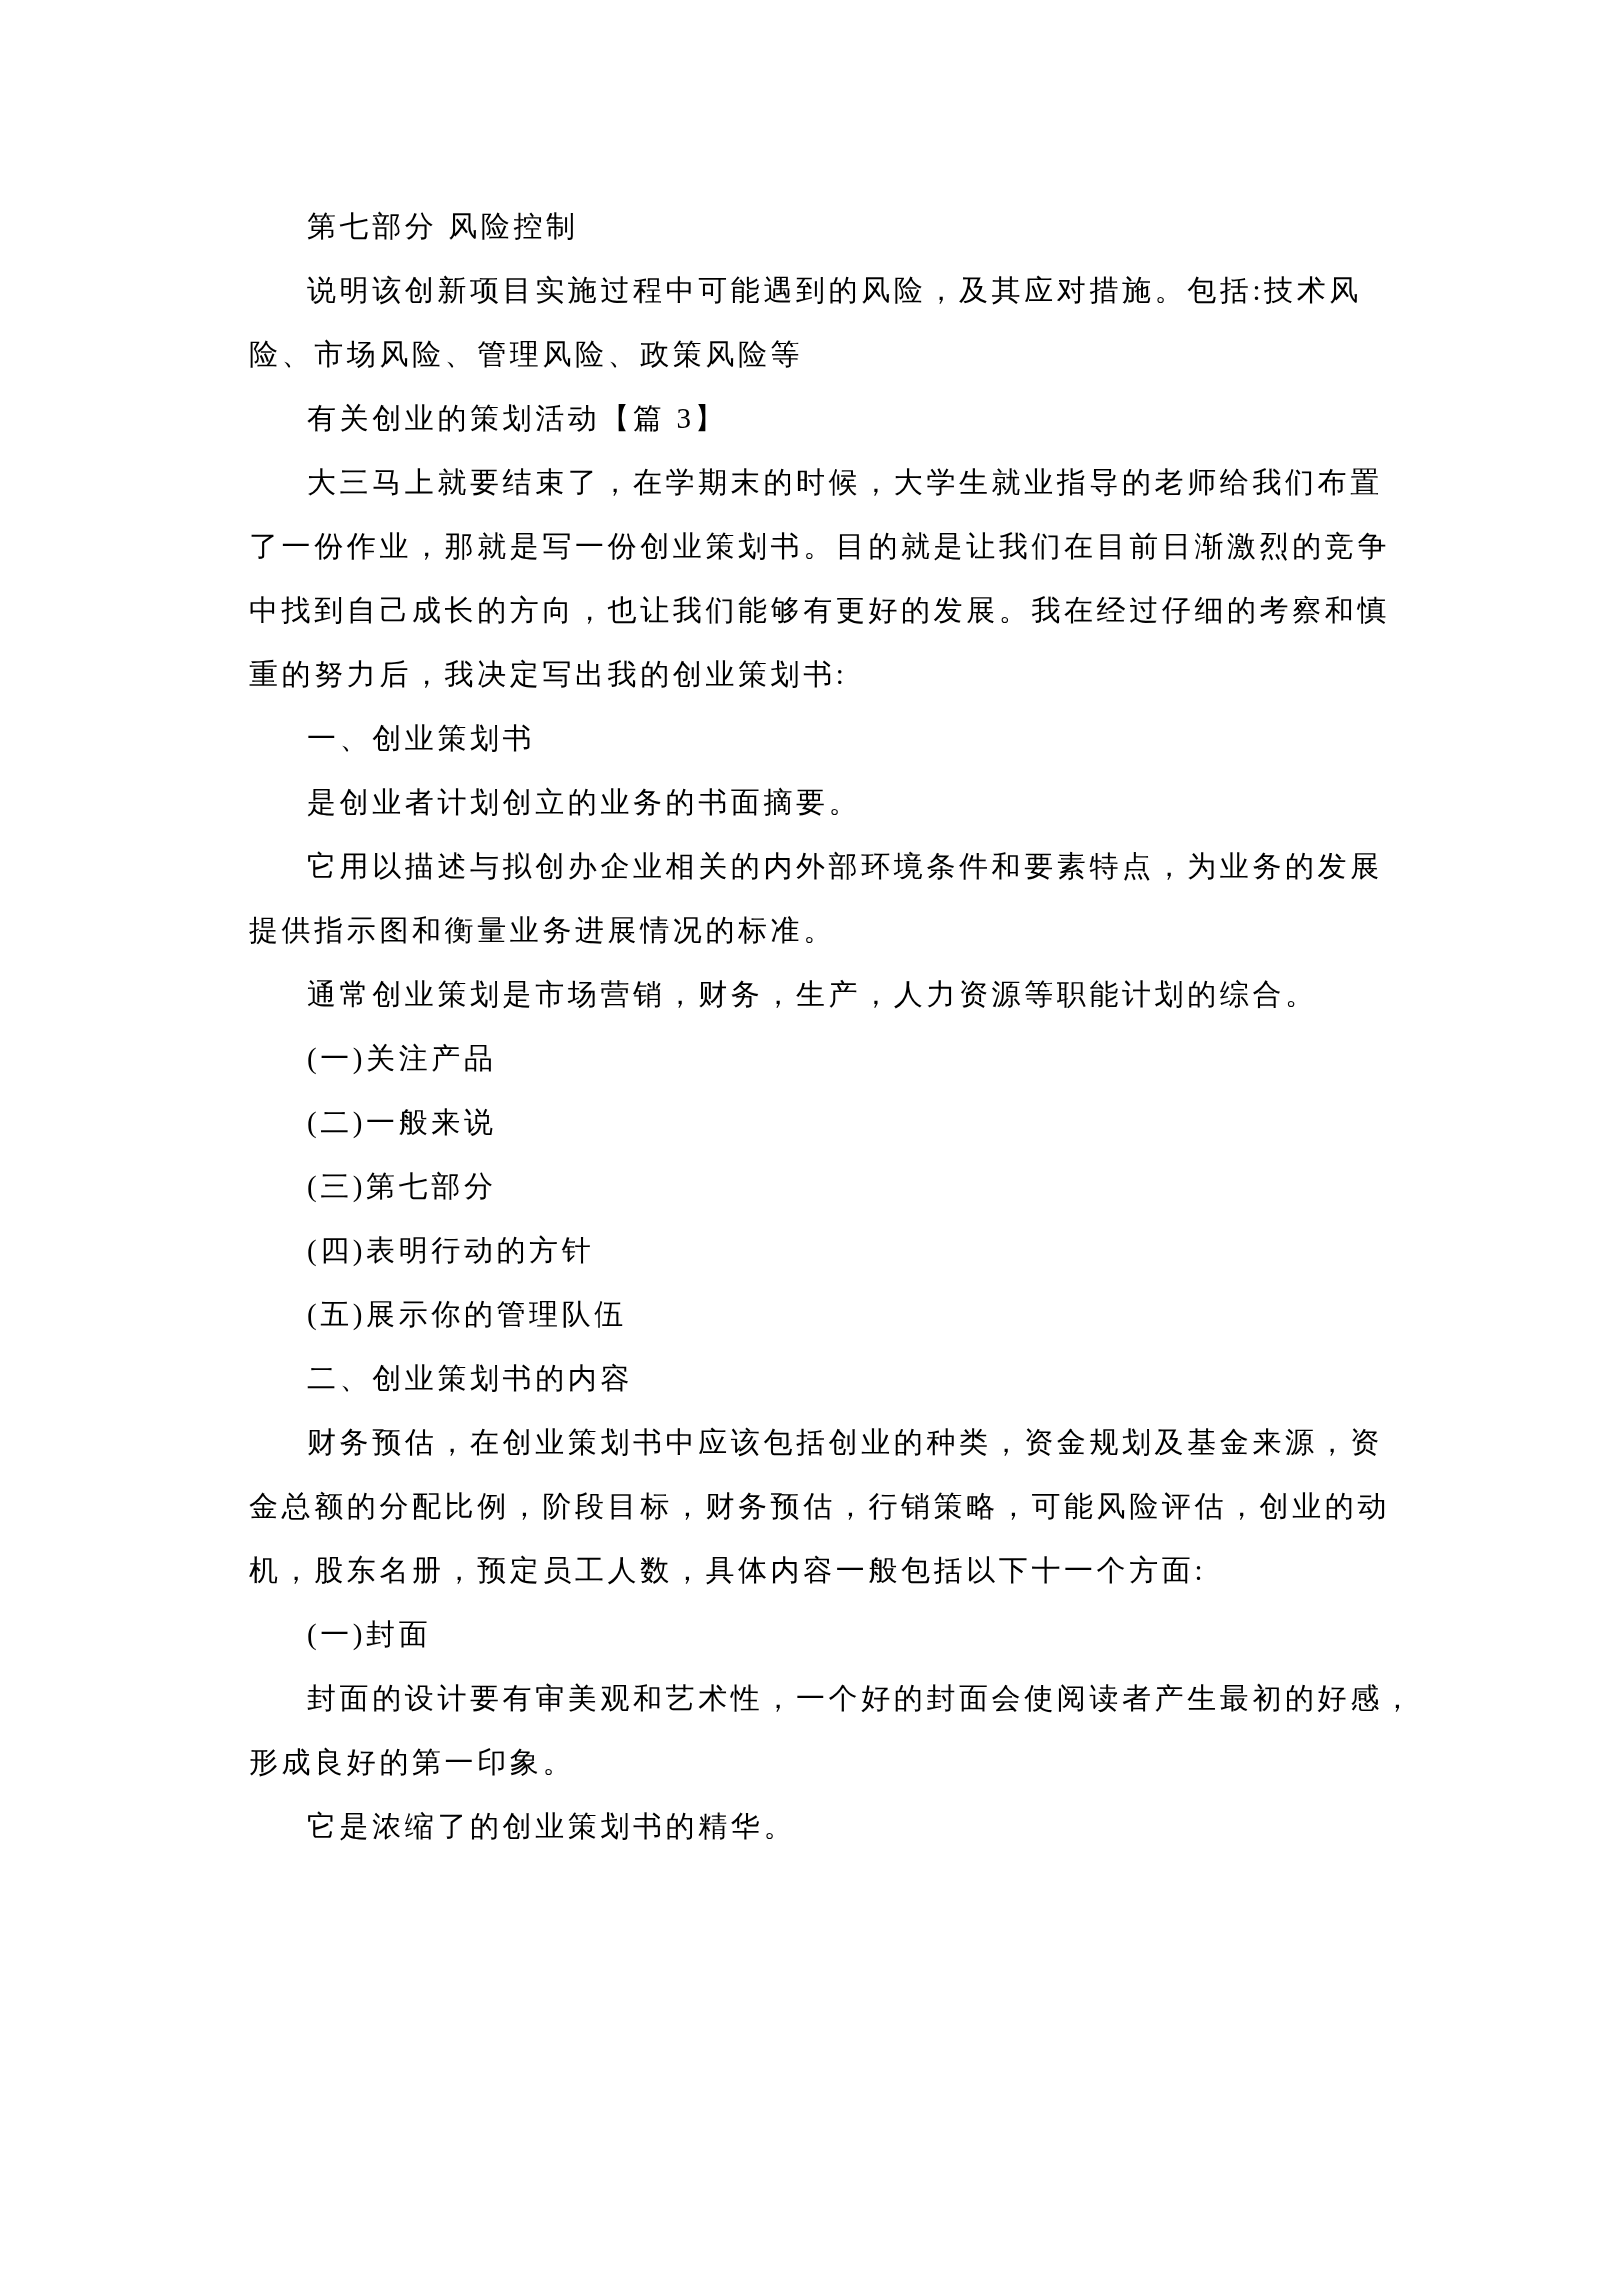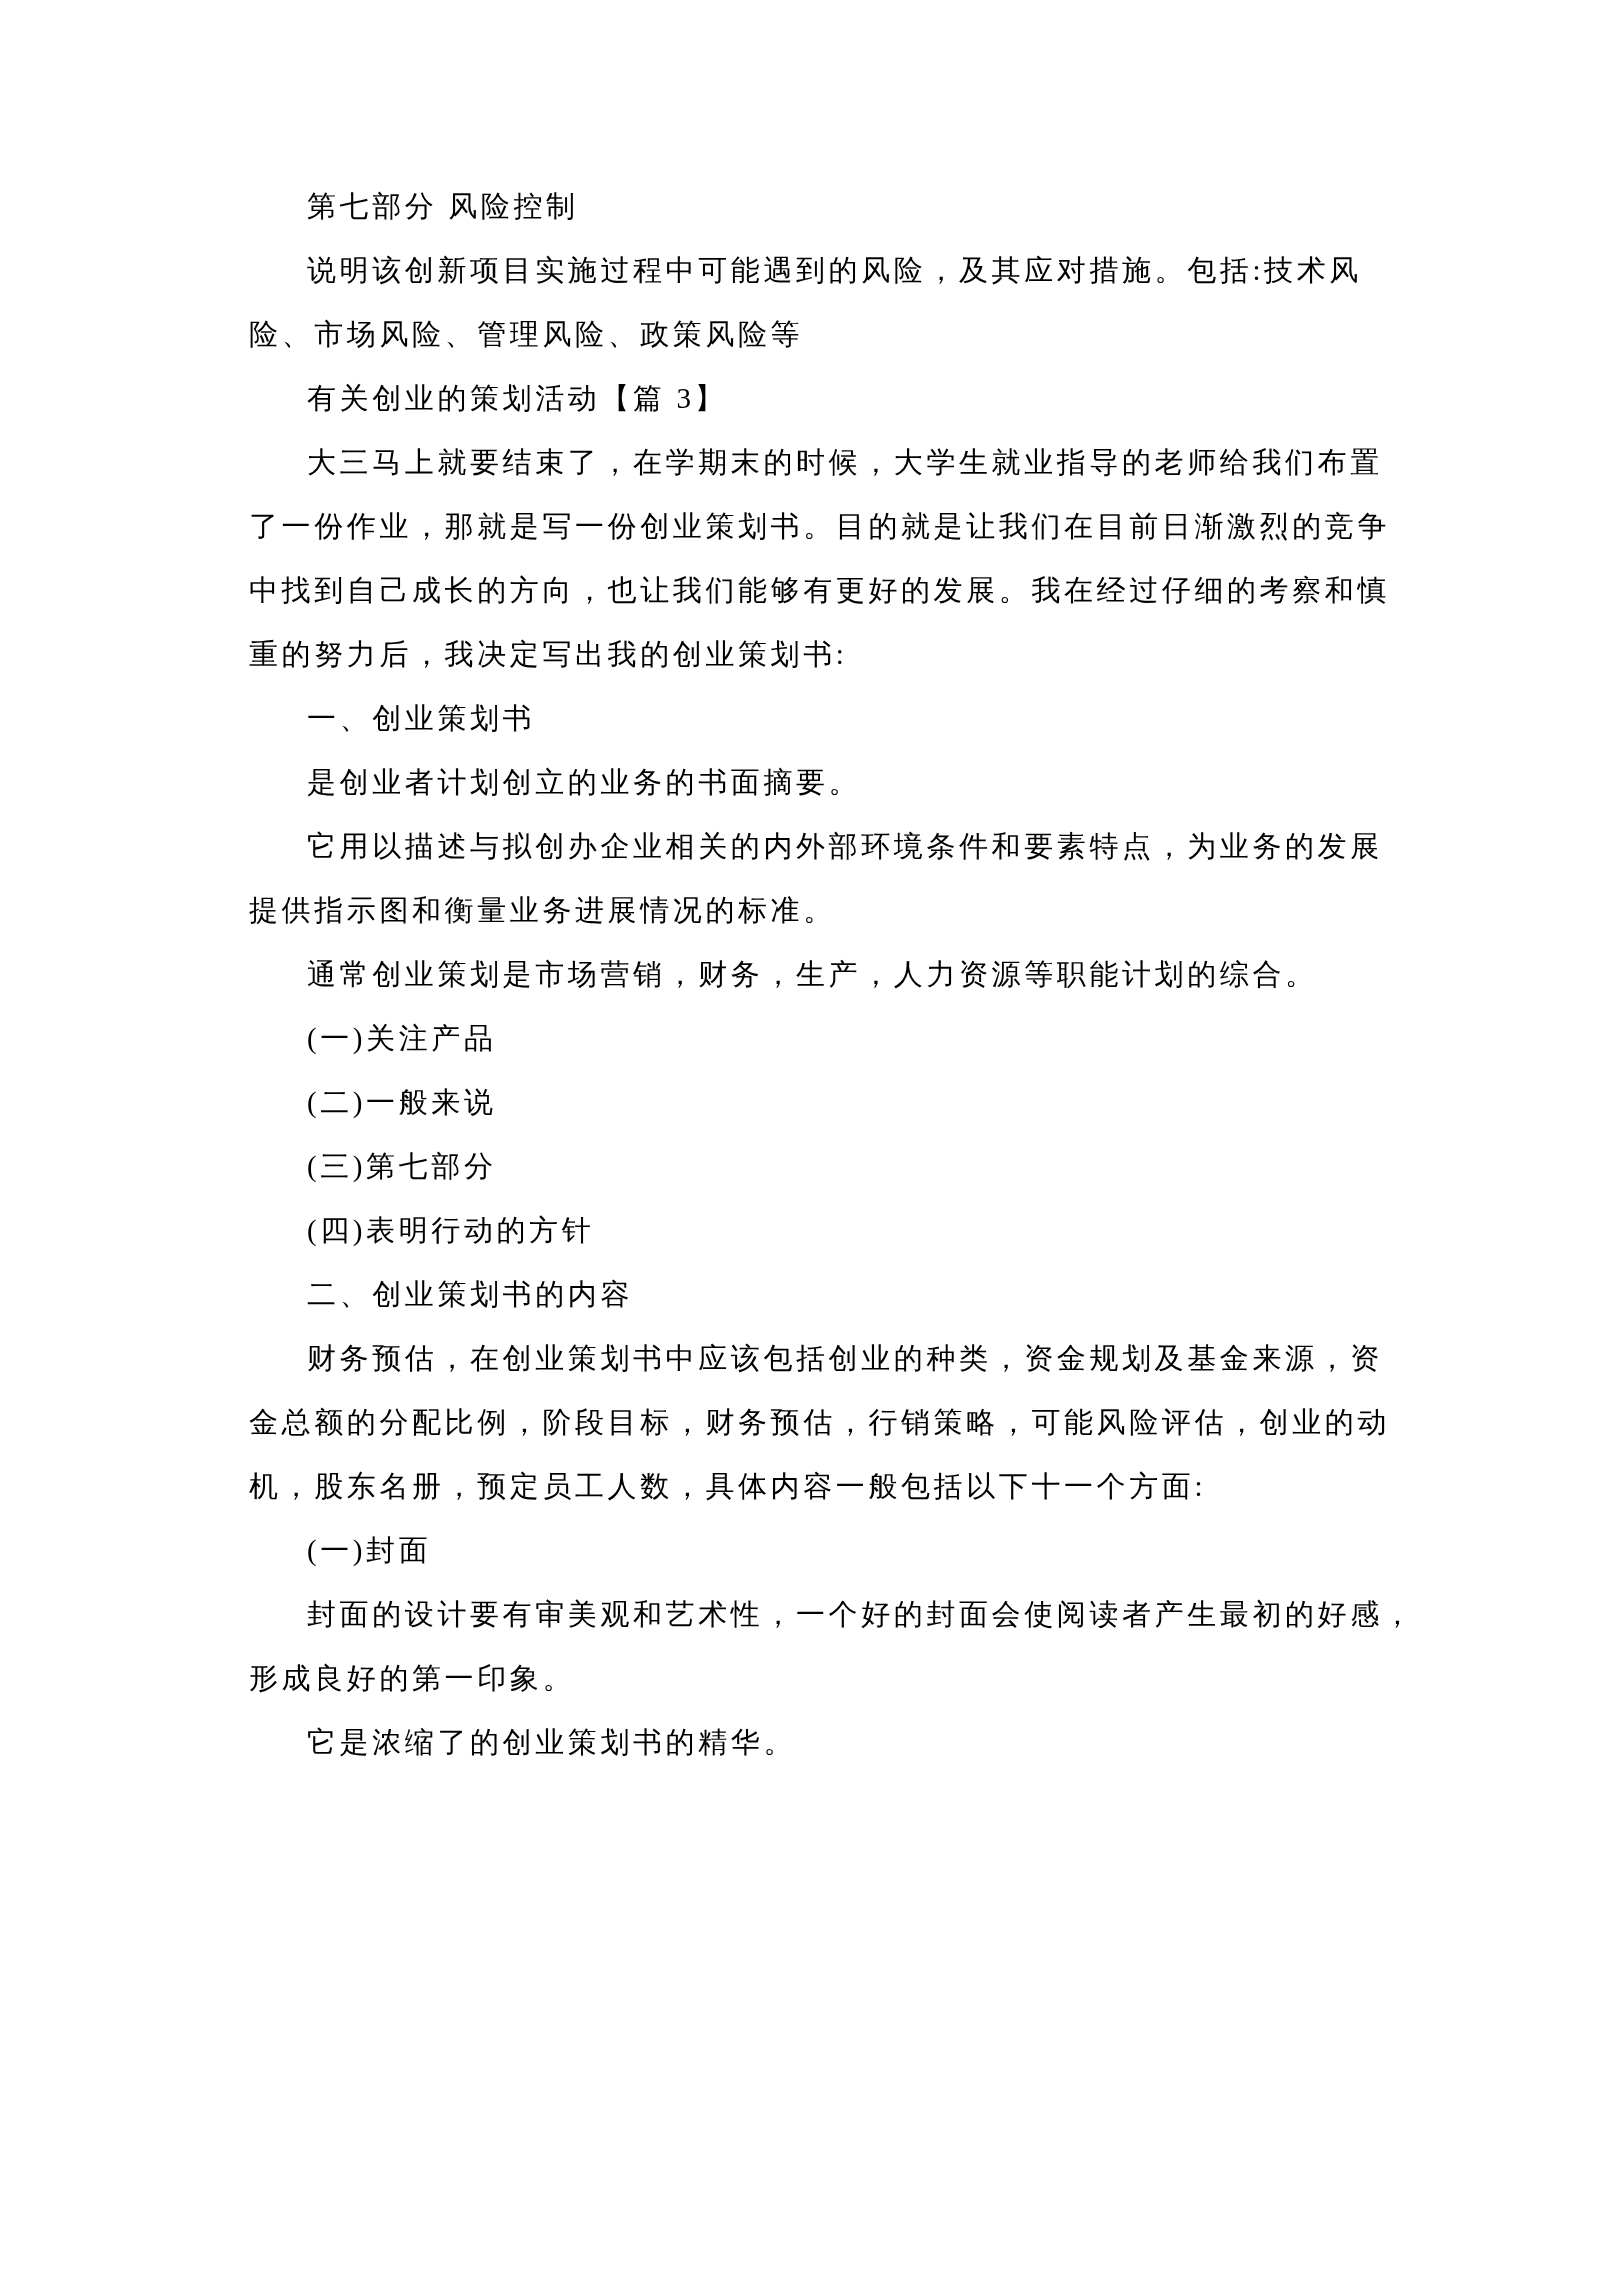--- a/index.html
+++ b/index.html
@@ -11,21 +11,21 @@
     position: relative;
     width: 1623px;
     height: 2295px;
     background: #ffffff;
     overflow: hidden;
     font-family: "Liberation Serif", "DejaVu Serif", serif;
   }
   .text-block {
     position: absolute;
     left: 249px;
-    top: 174px;
+    top: 194px;
     width: 1132px;
   }
   .line {
     height: 64px;
     line-height: 64px;
     font-size: 29px;
     letter-spacing: 3.6px;
     color: #000000;
     white-space: pre;
     font-weight: 400;
@@ -49,20 +49,21 @@
       <div class="line">重的努力后，我决定写出我的创业策划书:</div>
       <div class="line indent">一、创业策划书</div>
       <div class="line indent">是创业者计划创立的业务的书面摘要。</div>
       <div class="line indent">它用以描述与拟创办企业相关的内外部环境条件和要素特点，为业务的发展</div>
       <div class="line">提供指示图和衡量业务进展情况的标准。</div>
       <div class="line indent">通常创业策划是市场营销，财务，生产，人力资源等职能计划的综合。</div>
       <div class="line indent">(一)关注产品</div>
       <div class="line indent">(二)一般来说</div>
       <div class="line indent">(三)第七部分</div>
       <div class="line indent">(四)表明行动的方针</div>
+      <div class="line indent">(五)展示你的管理队伍</div>
       <div class="line indent">二、创业策划书的内容</div>
       <div class="line indent">财务预估，在创业策划书中应该包括创业的种类，资金规划及基金来源，资</div>
       <div class="line">金总额的分配比例，阶段目标，财务预估，行销策略，可能风险评估，创业的动</div>
       <div class="line">机，股东名册，预定员工人数，具体内容一般包括以下十一个方面:</div>
       <div class="line indent">(一)封面</div>
       <div class="line indent">封面的设计要有审美观和艺术性，一个好的封面会使阅读者产生最初的好感，</div>
       <div class="line">形成良好的第一印象。</div>
       <div class="line indent">它是浓缩了的创业策划书的精华。</div>
     </div>
 </div>

